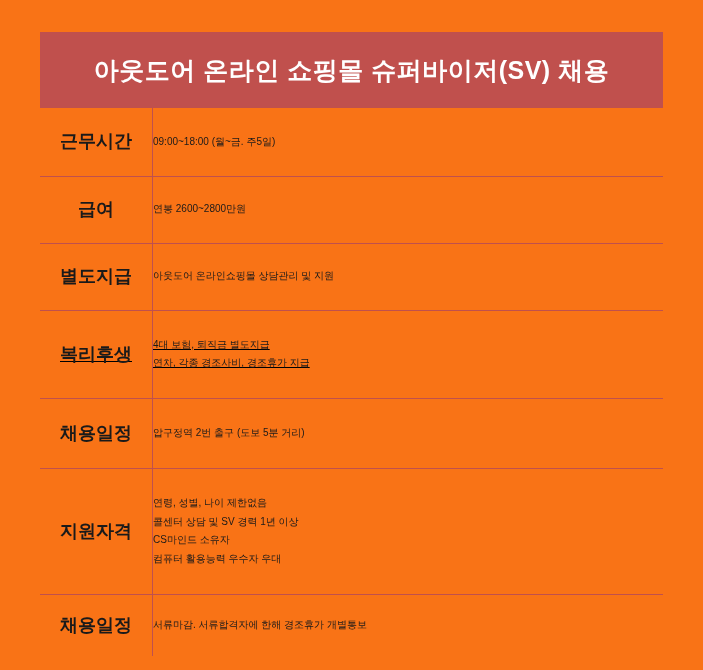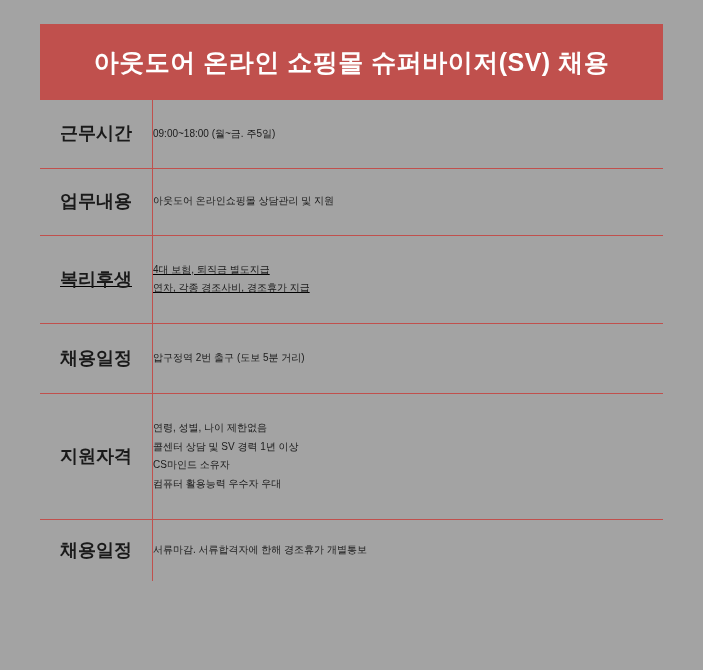--- a/index.html
+++ b/index.html
@@ -11,22 +11,22 @@
     height: 670px;
     background: #ffffff;
     font-family: "Liberation Sans", sans-serif;
     overflow: hidden;
   }
   .page {
     position: relative;
     width: 703px;
     height: 670px;
     box-sizing: border-box;
-    padding: 24px 40px 0 40px;
-    background: #a3a3a3;
+    padding: 32px 40px 0 40px;
+    background: #f97316;
   }
   .banner {
     height: 76px;
     background: #c0504d;
     display: flex;
     align-items: center;
     justify-content: center;
     box-sizing: border-box;
   }
   .banner-title {
@@ -90,22 +90,28 @@
   </div>
 
   <table class="info">
     <tbody>
       <tr class="row-h1">
         <td class="label">근무시간</td>
         <td class="value">
           <span class="value-line">09:00~18:00 (월~금. 주5일)</span>
         </td>
       </tr>
+      <tr class="row-h2">
+        <td class="label">급여</td>
+        <td class="value">
+          <span class="value-line">연봉 2600~2800만원</span>
+        </td>
+      </tr>
       <tr class="row-h3">
-        <td class="label">업무내용</td>
+        <td class="label">별도지급</td>
         <td class="value">
           <span class="value-line">아웃도어 온라인쇼핑몰 상담관리 및 지원</span>
         </td>
       </tr>
       <tr class="row-h4">
         <td class="label">복리후생</td>
         <td class="value">
           <span class="value-line">4대 보험, 퇴직금 별도지급</span>
           <span class="value-line">연차, 각종 경조사비, 경조휴가 지급</span>
         </td>

